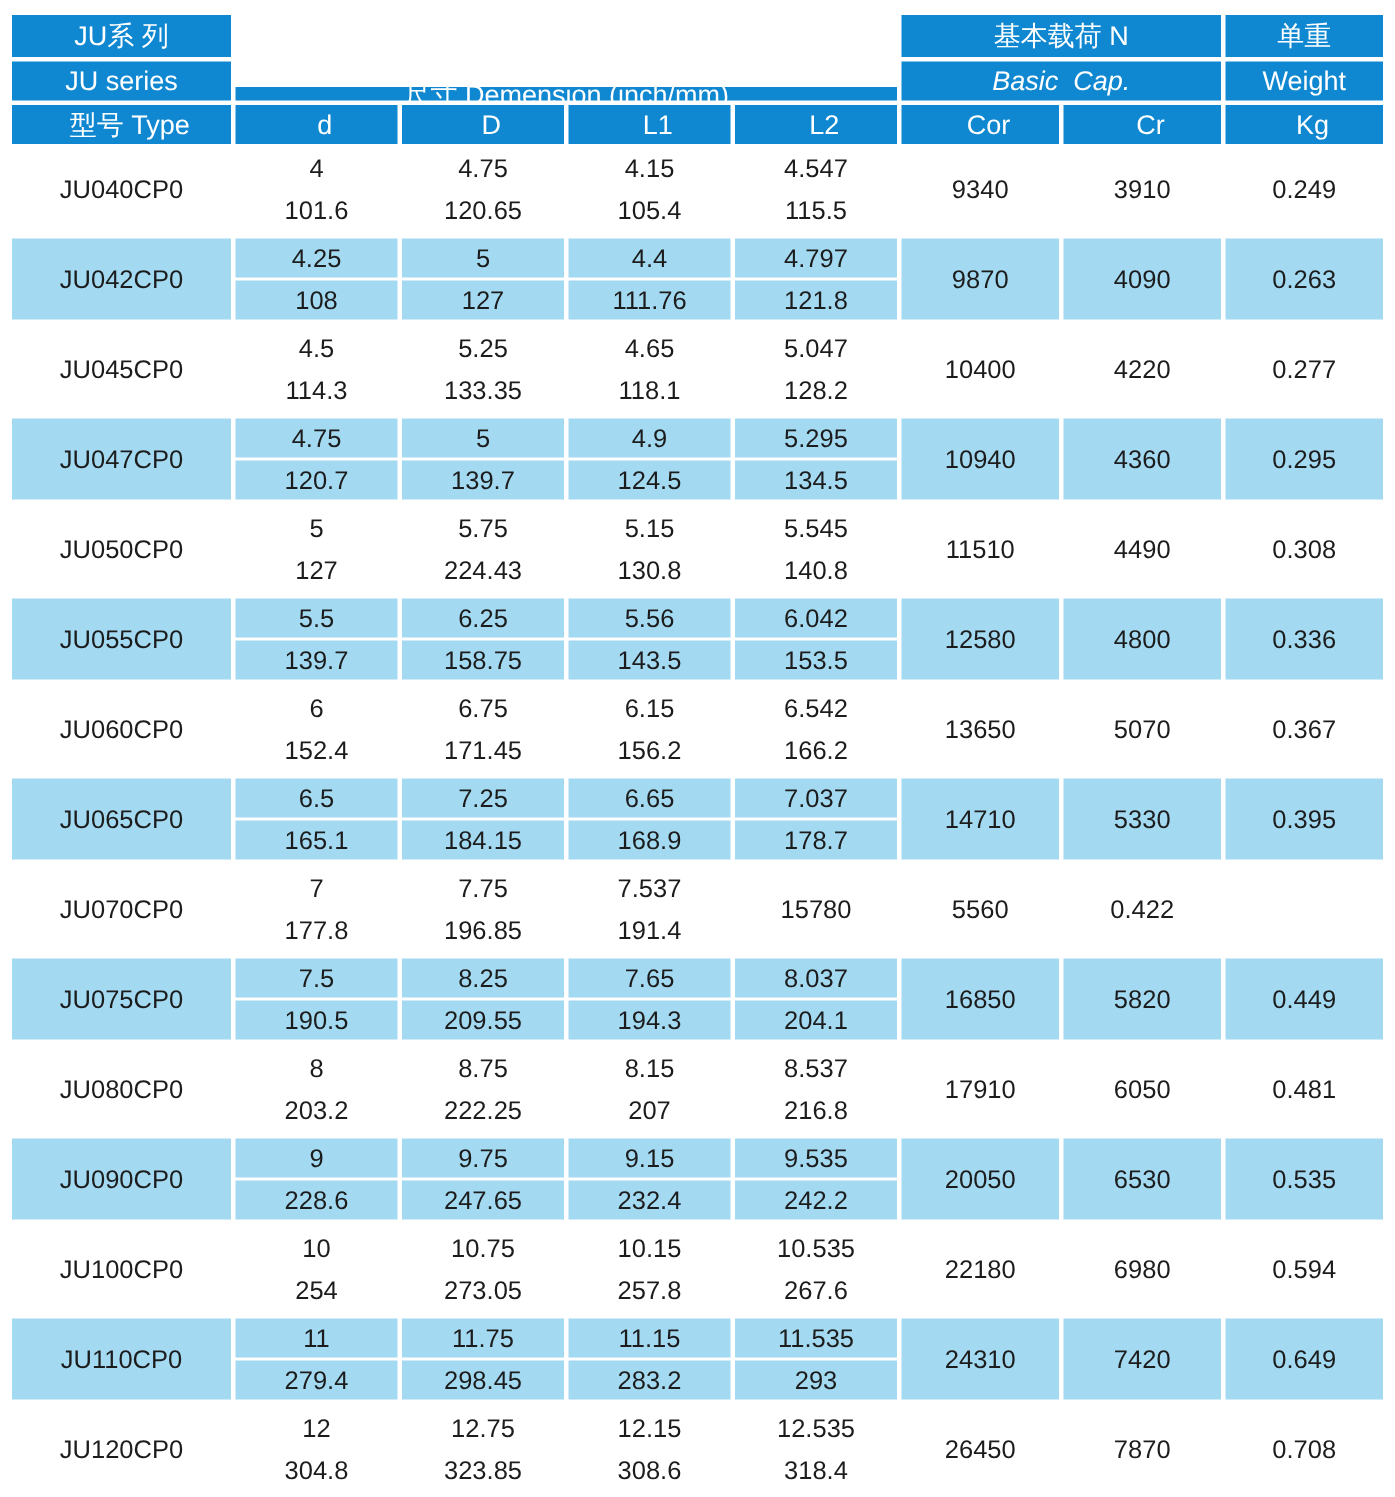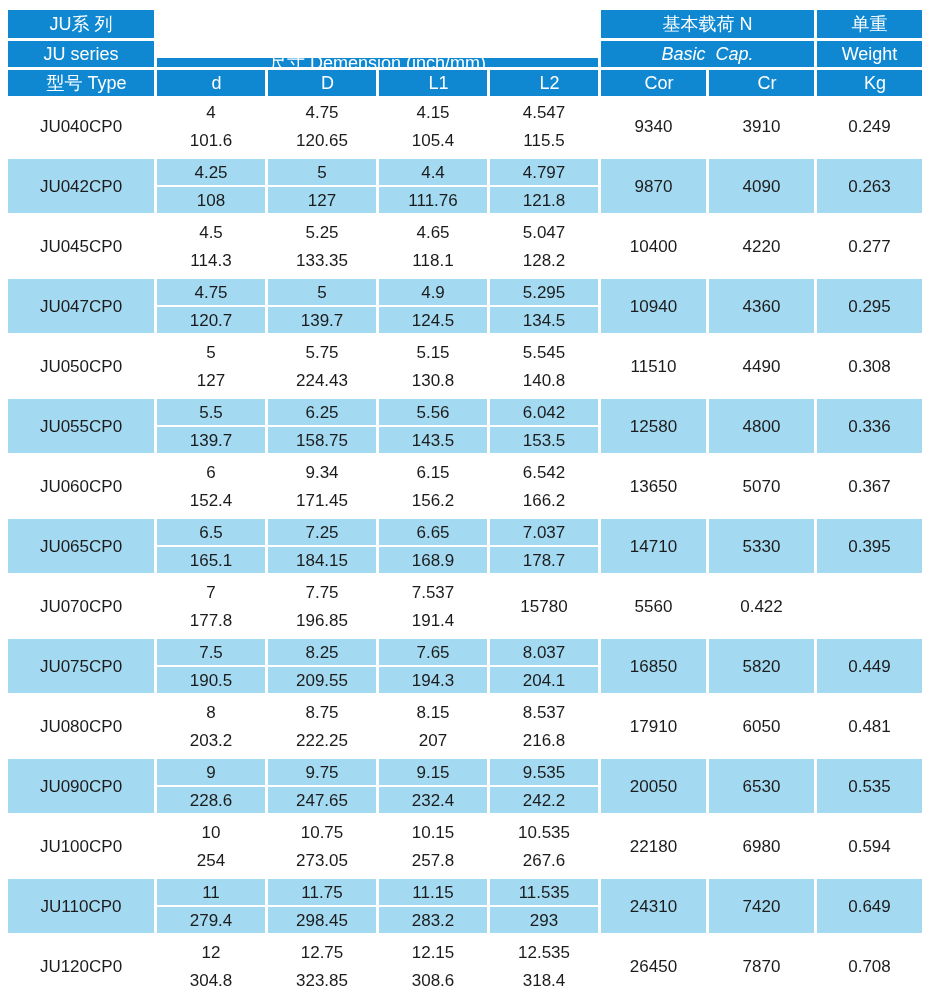--- a/index.html
+++ b/index.html
@@ -412,21 +412,21 @@
     <div class="cell split">
       <div class="box inch">
               <span class="txt">6</span>
             </div>
       <div class="box mm">
               <span class="txt">152.4</span>
             </div>
     </div>
     <div class="cell split">
       <div class="box inch">
-              <span class="txt">9.34</span>
+              <span class="txt">6.75</span>
             </div>
       <div class="box mm">
               <span class="txt">171.45</span>
             </div>
     </div>
     <div class="cell split">
       <div class="box inch">
               <span class="txt">6.15</span>
             </div>
       <div class="box mm">

